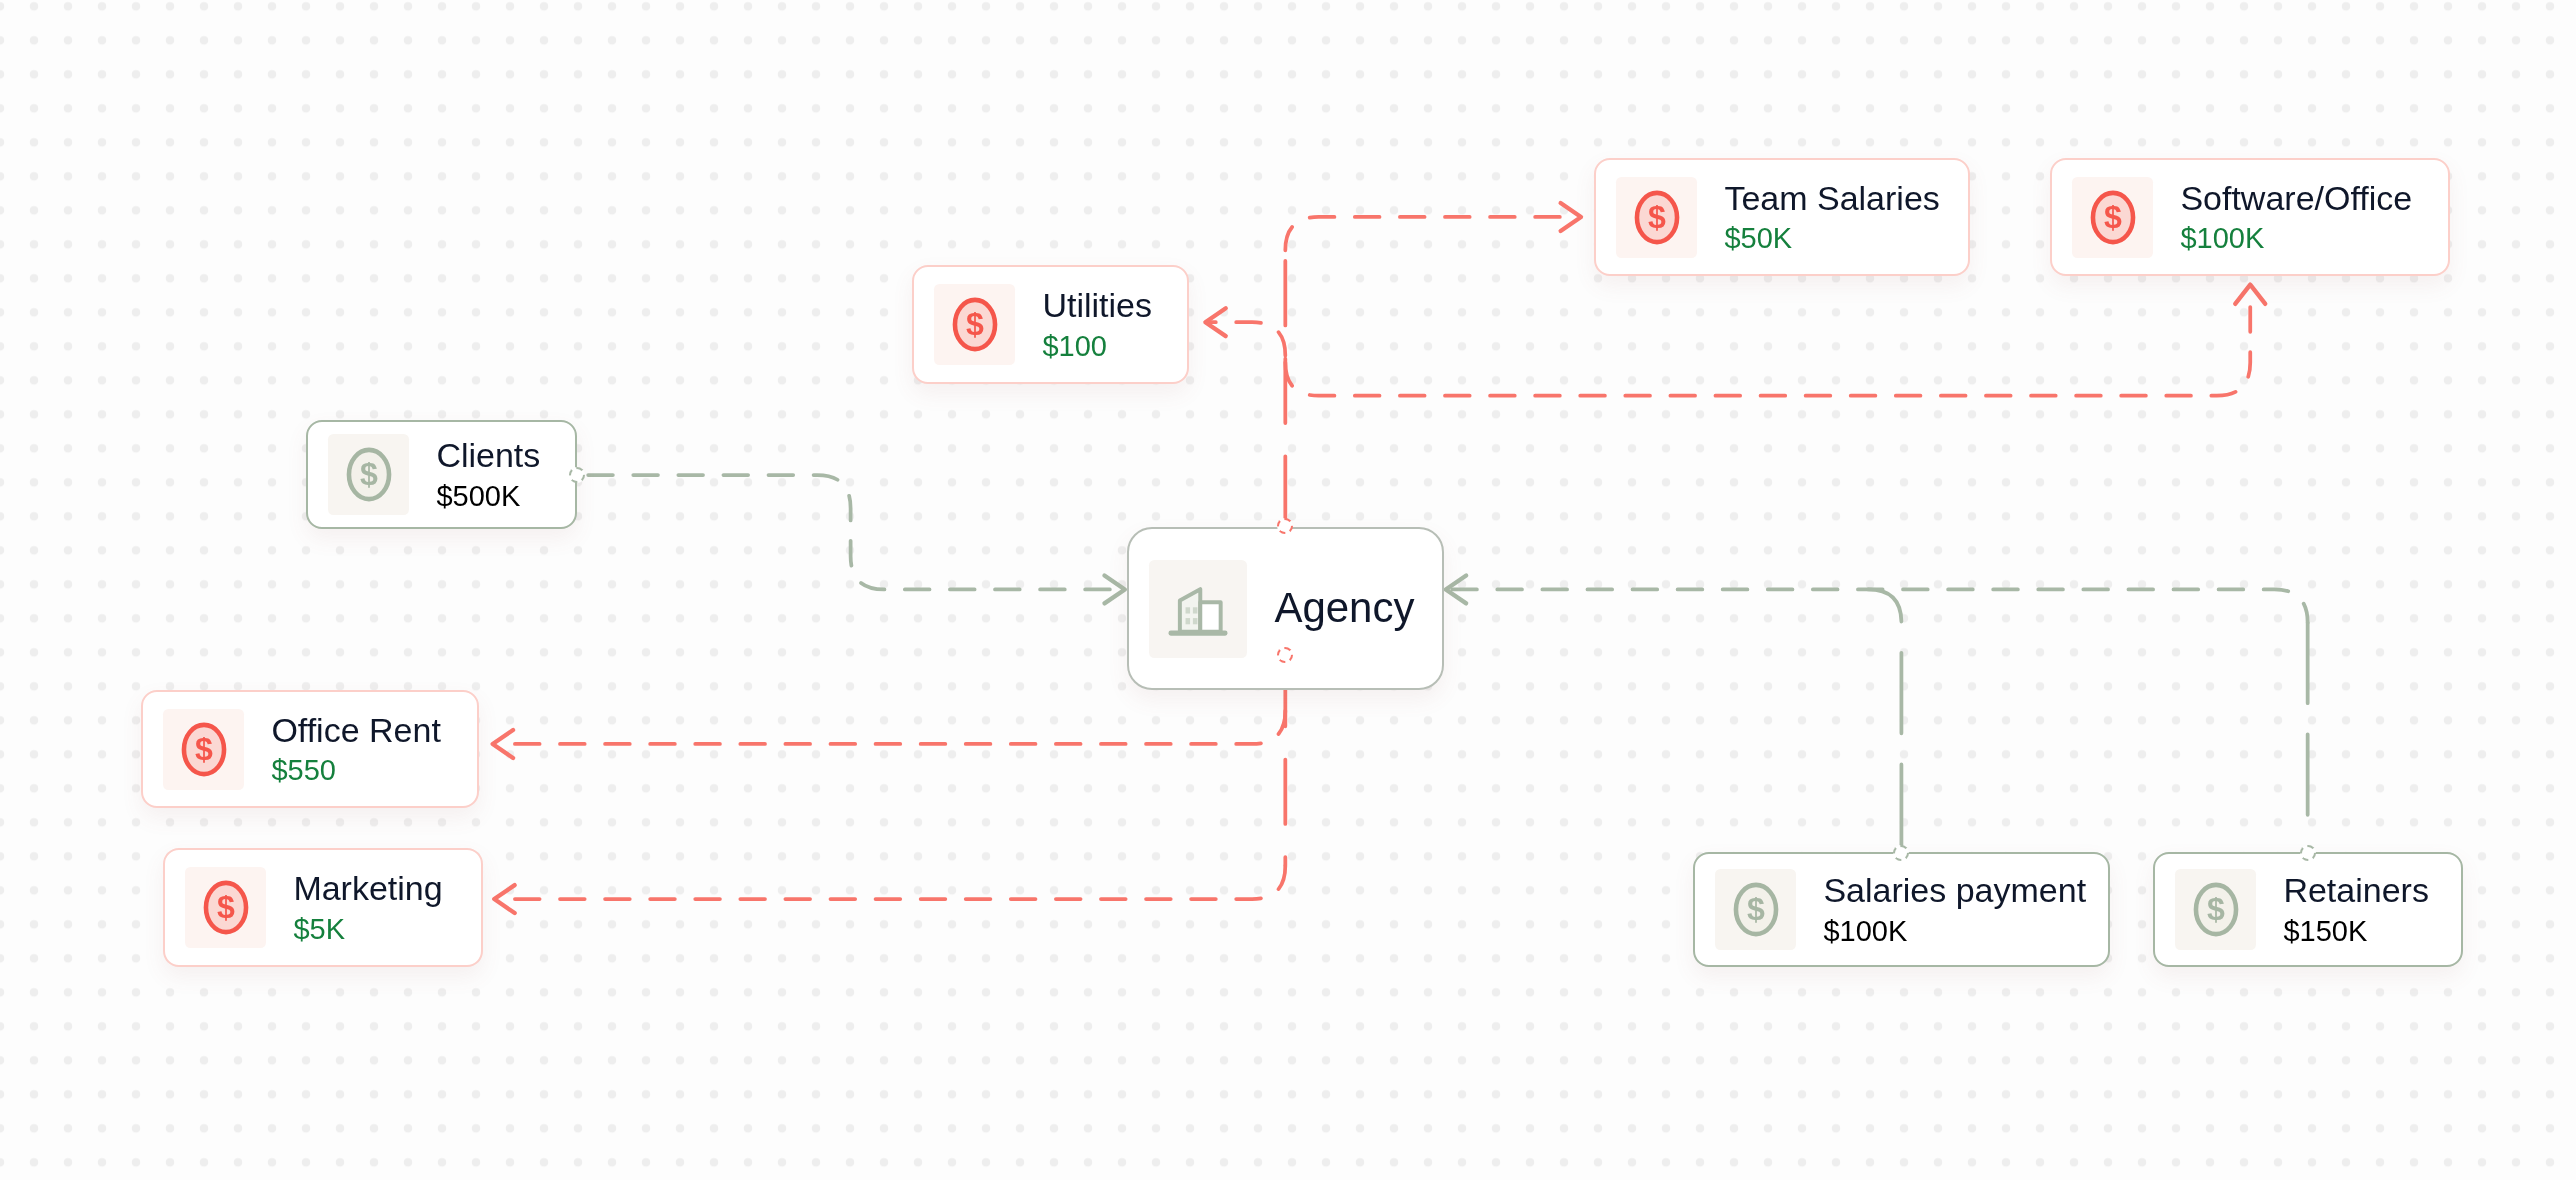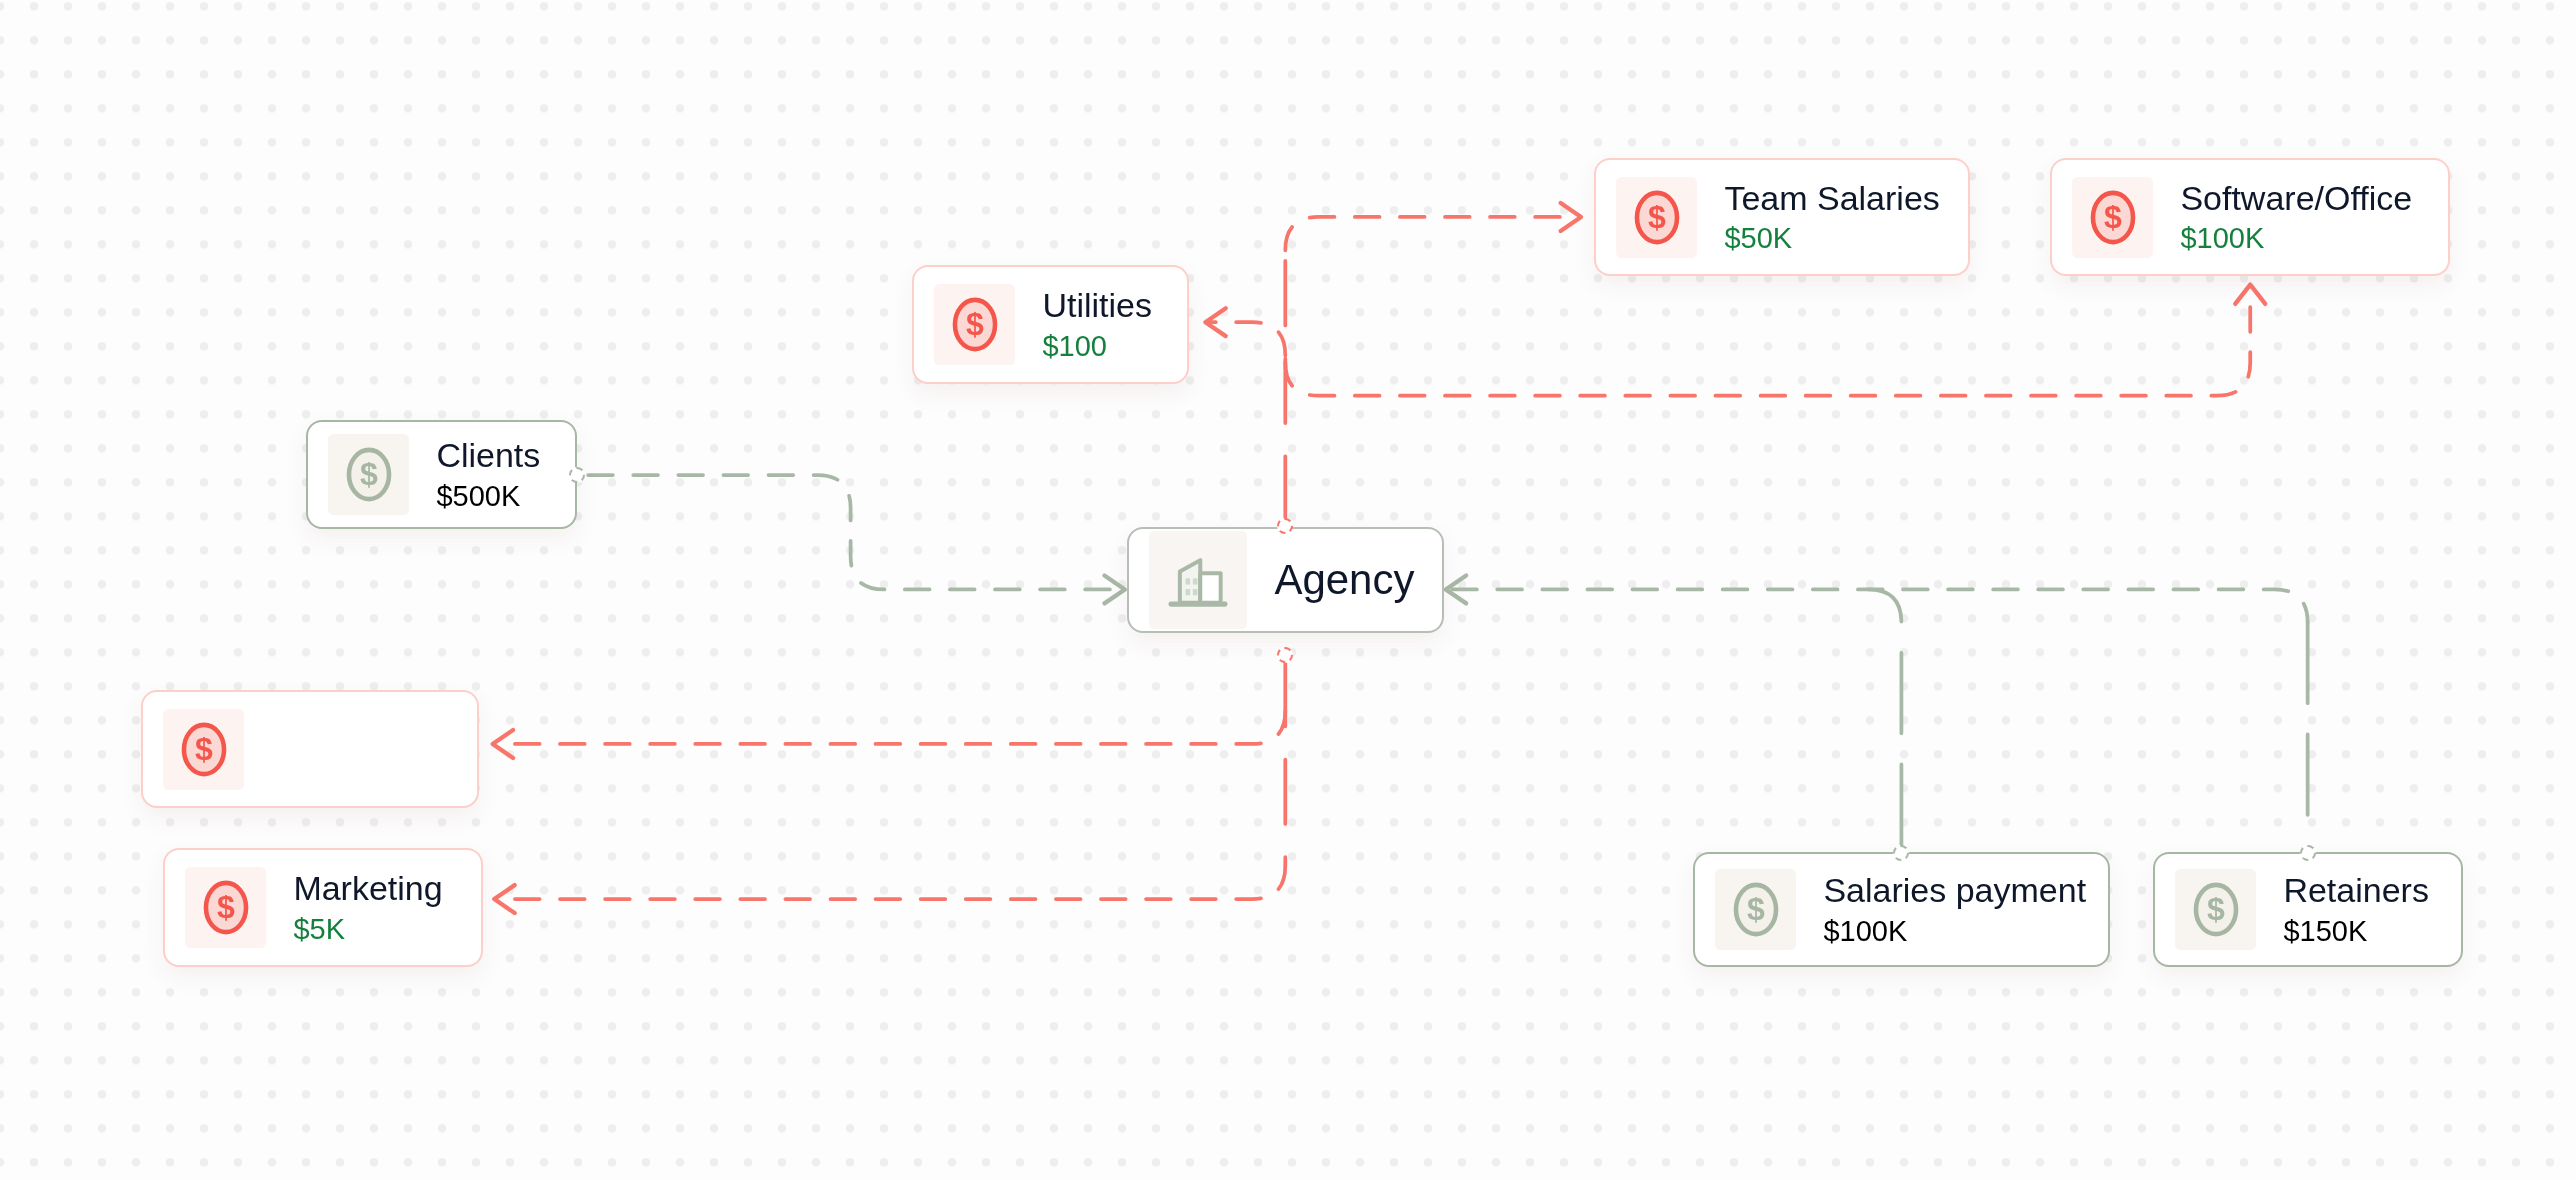--- a/index.html
+++ b/index.html
@@ -34,21 +34,21 @@
 
   .txt{display:flex; flex-direction:column; gap:8.6px; margin-left:27px;}
   .title{font-size:34px; font-weight:500; color:#0f172a; line-height:1.02; white-space:nowrap;}
   .hub .title{font-size:42px; font-weight:500;}
   .value{font-size:29px; font-weight:400; line-height:1;}
   .expense .value{color:#15803d;}
   .income  .value{color:#000000;}
 
   
   .n-clients        {left:306px;  top:420px;  width:271px; height:109px;}
-  .n-agency         {left:1127px; top:527px;  width:317px; height:106px;}
+  .n-agency         {left:1127px; top:527px;  width:317px; height:163px;border-radius:25px;}
   .n-team-salaries  {left:1594px; top:158px;  width:376px; height:118px;}
   .n-software-tools {left:2050px; top:158px;  width:400px; height:118px;}
   .n-utilities      {left:912px; top:265px;  width:277px; height:119px;}
   .n-office-rent    {left:141px;  top:690px; width:338px; height:118px;}
   .n-marketing      {left:163px;  top:848px; width:320px; height:119px;}
   .n-project-payment{left:1693px; top:852px; width:417px; height:115px;}
   .n-retainers      {left:2153px; top:852px; width:310px; height:115px;}
 
   
   .port{
@@ -168,20 +168,24 @@
     </div>
   </div>
 
   <div class="node expense n-office-rent">
     <div class="iconbox">
       <svg width="58" height="63" viewBox="0 0 100 110">
         <ellipse cx="50" cy="55" rx="35" ry="43" fill="#fbd8d3" stroke="#f5564b" stroke-width="8"></ellipse>
         <text x="50" y="74" text-anchor="middle" font-size="56" font-weight="bold" fill="#f5564b" font-family="Liberation Sans, sans-serif">$</text>
       </svg>
     </div>
+    <div class="txt">
+      <div class="title">Office Rent</div>
+      <div class="value">$550</div>
+    </div>
   </div>
 
   <div class="node expense n-marketing">
     <div class="iconbox">
       <svg width="58" height="63" viewBox="0 0 100 110">
         <ellipse cx="50" cy="55" rx="35" ry="43" fill="#fbd8d3" stroke="#f5564b" stroke-width="8"></ellipse>
         <text x="50" y="74" text-anchor="middle" font-size="56" font-weight="bold" fill="#f5564b" font-family="Liberation Sans, sans-serif">$</text>
       </svg>
     </div>
     <div class="txt">

